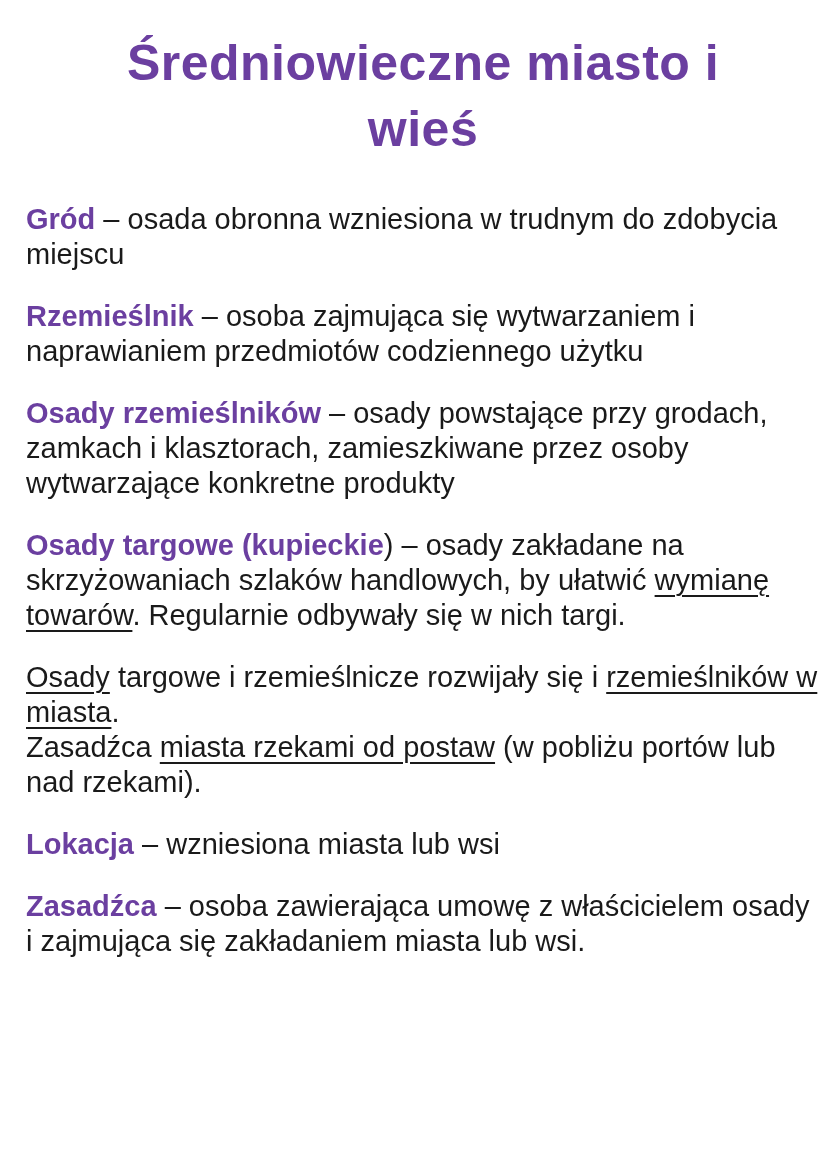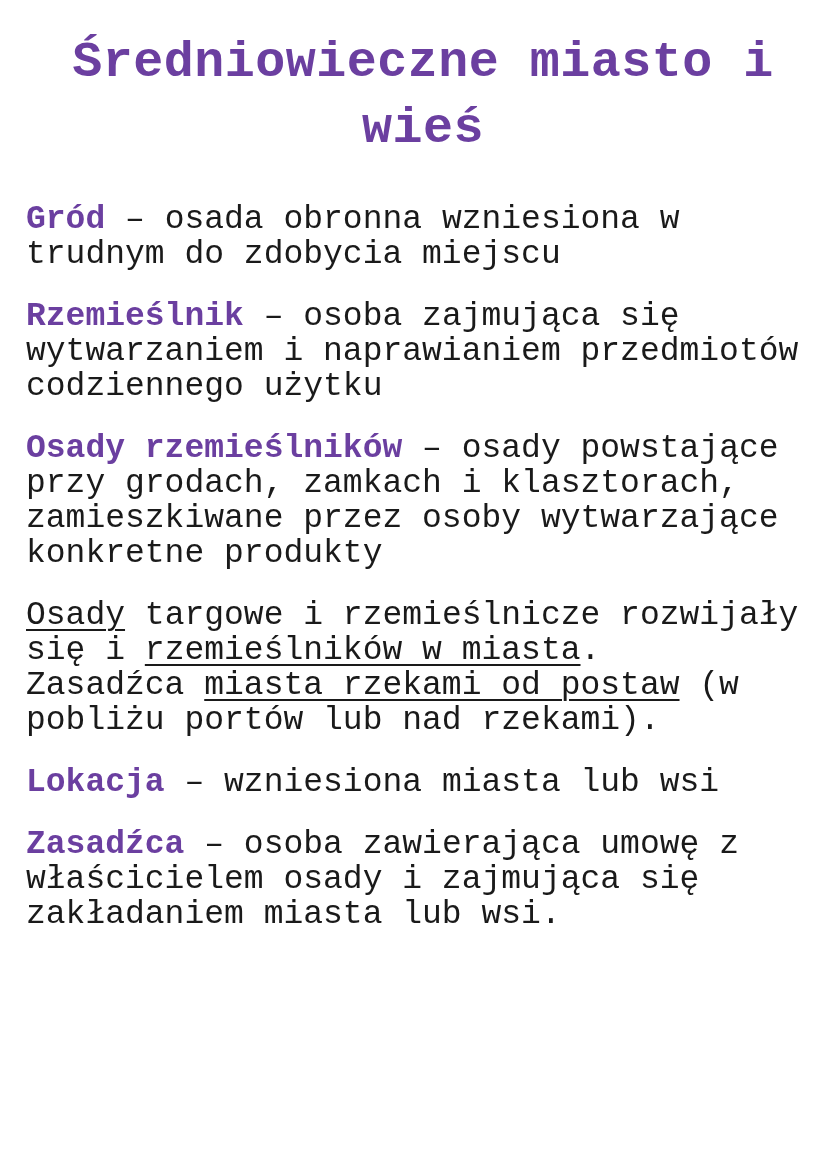--- a/index.html
+++ b/index.html
@@ -12,38 +12,38 @@
     padding: 0;
     background: var(--background);
   }
   .page {
     box-sizing: border-box;
     width: 828px;
     height: 1171px;
     background: var(--background);
     padding: 30px 8px 0 26px;
     overflow: hidden;
-    font-family: Liberation Mono, monospace;
+    font-family: Liberation Sans, sans-serif;
     color: var(--text);
   }
   .title {
     margin: 0 0 40px 0;
     text-align: center;
     color: var(--accent);
     font-weight: bold;
     font-size: 50px;
     line-height: 66px;
     letter-spacing: 0.5px;
   }
   .title .tline {
     display: block;
   }
   .entry {
     margin: 0 0 27px 0;
-    font-size: 33px;
+    font-size: 29px;
     line-height: 35px;
   }
   .term {
     color: var(--accent);
     font-weight: bold;
   }
   .u {
     text-decoration: underline;
     text-decoration-thickness: 2px;
     text-underline-offset: 5px;
@@ -58,20 +58,21 @@
       <span class="tline">Średniowieczne miasto i</span>
       <span class="tline">wieś</span>
     </h1>
 
   <p class="entry"><span class="term">Gród</span><span> – </span><span>osada obronna wzniesiona w trudnym do zdobycia miejscu</span></p>
 
   <p class="entry"><span class="term">Rzemieślnik</span><span> – </span><span>osoba zajmująca się wytwarzaniem i naprawianiem przedmiotów codziennego użytku</span></p>
 
   <p class="entry"><span class="term">Osady rzemieślników</span><span> – </span><span>osady powstające przy grodach, zamkach i klasztorach, zamieszkiwane przez osoby wytwarzające konkretne produkty</span></p>
 
+  <p class="entry"><span class="term">Osady targowe (kupieckie</span><span>)</span><span> – </span><span>osady zakładane na skrzyżowaniach szlaków handlowych, by ułatwić </span><span class="u">wymianę towarów</span><span>. Regularnie odbywały się w nich targi.</span></p>
 
 
   <p class="entry"><span class="u">Osady</span><span> targowe i rzemieślnicze rozwijały się i </span><span class="u">rzemieślników w miasta</span><span>.</span><br><span>Zasadźca </span><span class="u">miasta rzekami od postaw</span><span> (w pobliżu portów lub nad rzekami).</span></p>
 
   <p class="entry"><span class="term">Lokacja</span><span> – </span><span>wzniesiona miasta lub wsi</span></p>
 
   <p class="entry"><span class="term">Zasadźca</span><span> – </span><span>osoba zawierająca umowę z właścicielem osady i zajmująca się zakładaniem miasta lub wsi.</span></p>
 
 </div>
 

